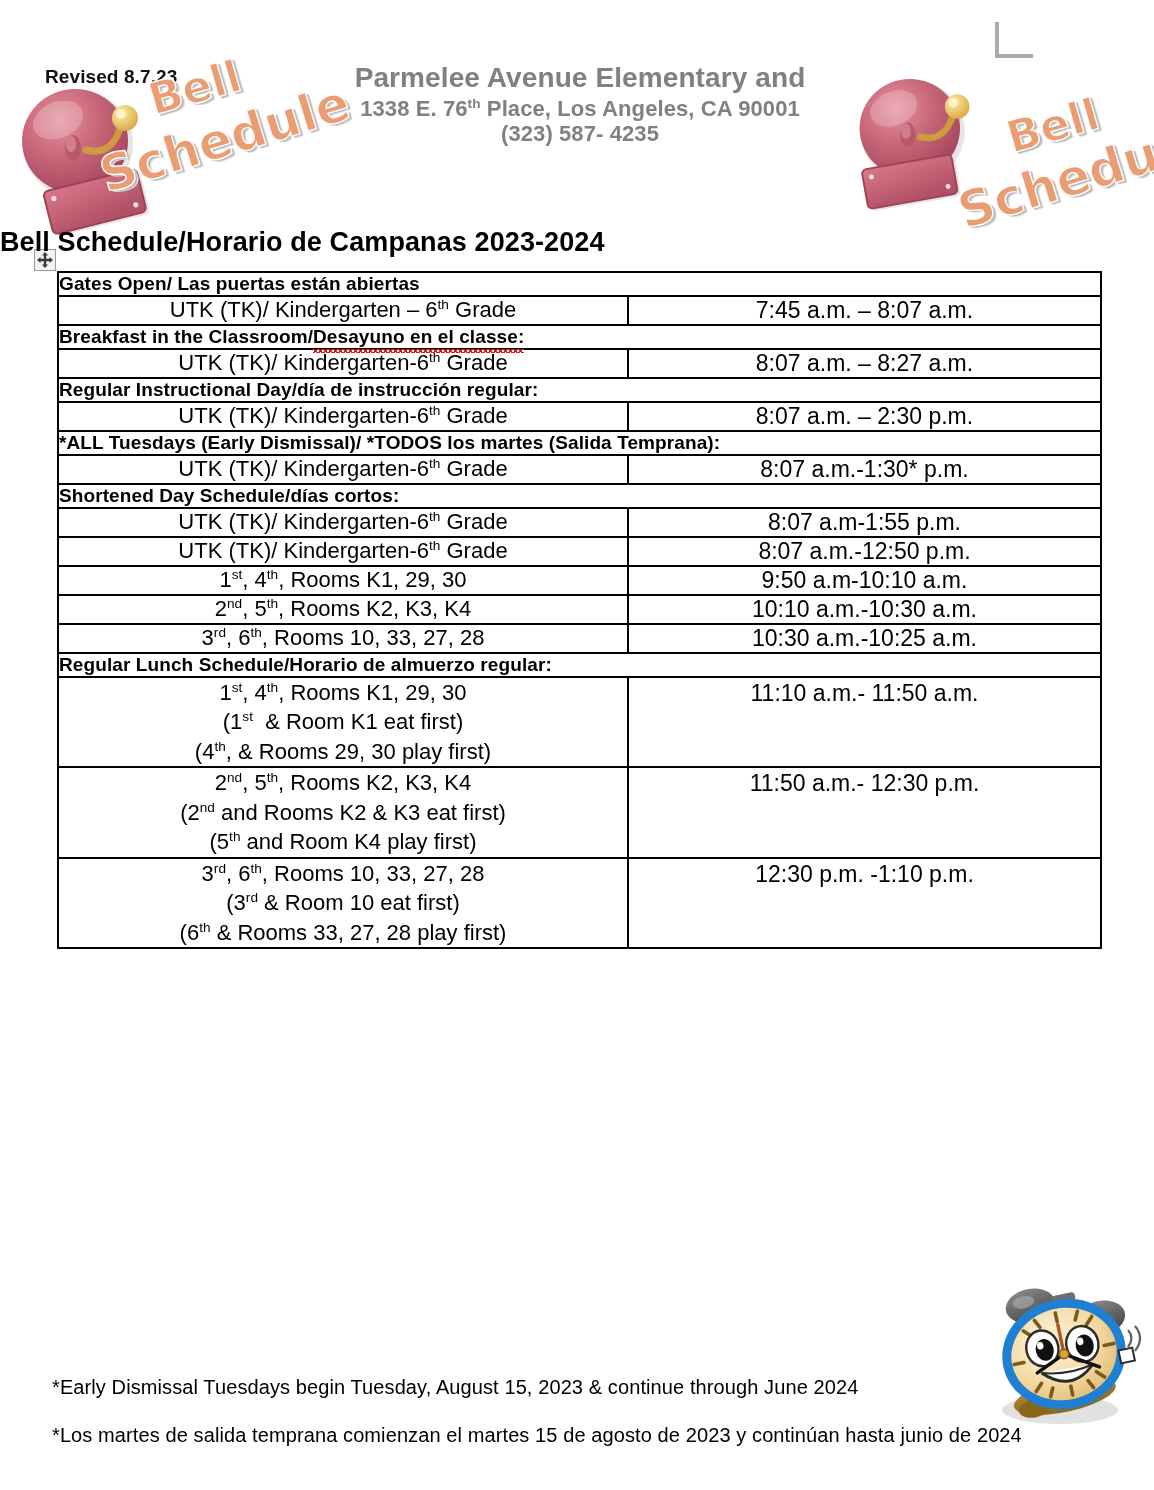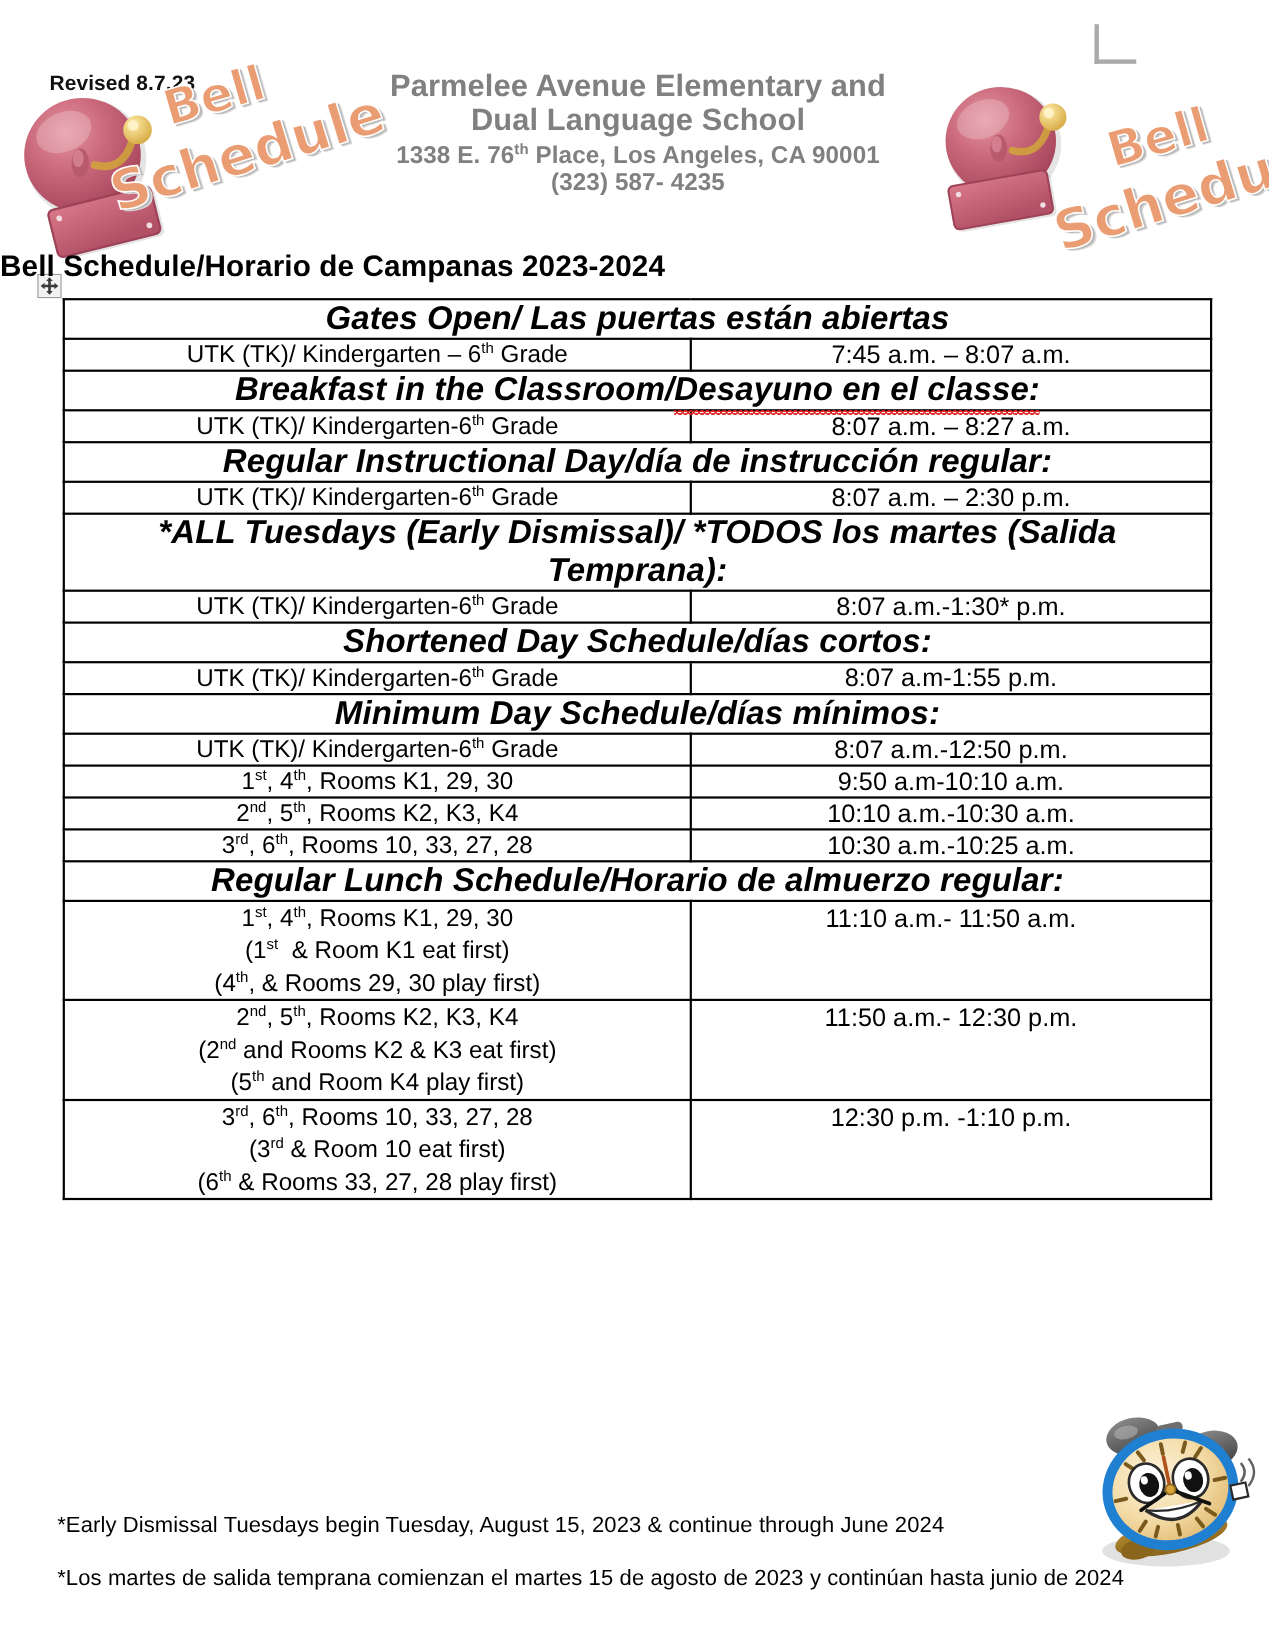--- a/index.html
+++ b/index.html
@@ -128,26 +128,25 @@
     width: 1043px;
     border-collapse: collapse;
     table-layout: fixed;
   }
   #schedule-table td {
     border: 2.2px solid #000;
     padding: 0;
     vertical-align: top;
   }
   td.sec {
-    text-align: center;
-    font-size: 30px;
+    text-align: left;
+    font-size: 19px;
     font-weight: bold;
     padding: 8px 6px 22px 6px;
     letter-spacing: .1px;
-    font-style: italic;
   }
   td.lbl {
     text-align: center;
     font-size: 22px;
     padding: 8px 6px 20px 6px;
     font-weight: 400;
   }
   td.val {
     text-align: center;
     font-size: 23px;
@@ -305,21 +304,20 @@
       <circle cx="22" cy="104" r="2.6" fill="#f1dde1"></circle>
       <circle cx="100" cy="128" r="2.6" fill="#f1dde1"></circle>
     </g>
   </svg>
   <div class="wa wa-bell">Bell</div>
   <div class="wa wa-sched">Schedule</div>
 </div>
 
 <div id="school-header">
   <div class="ln1">Parmelee Avenue Elementary and</div>
-  <div class="ln2">Dual Language School</div>
   <div class="ln3"><span>1338 E. 76</span><sup>th</sup><span> Place, Los Angeles, CA 90001</span></div>
   <div class="ln4">(323) 587- 4235</div>
 </div>
 
 <div id="doc-title">Bell Schedule/Horario de Campanas 2023-2024</div>
 
 <table id="schedule-table">
   <colgroup>
       <col style="width:570px">
       <col style="width:473px">
@@ -352,23 +350,20 @@
       <tr>
         <td class="lbl">UTK (TK)/ Kindergarten-6<sup>th</sup> Grade</td>
         <td class="val">8:07 a.m.-1:30* p.m.</td>
       </tr>
       <tr>
         <td class="sec" colspan="2">Shortened Day Schedule/días cortos:</td>
       </tr>
       <tr>
         <td class="lbl">UTK (TK)/ Kindergarten-6<sup>th</sup> Grade</td>
         <td class="val">8:07 a.m-1:55 p.m.</td>
-      </tr>
-      <tr>
-        <td class="sec" colspan="2">Minimum Day Schedule/días mínimos:</td>
       </tr>
       <tr>
         <td class="lbl">UTK (TK)/ Kindergarten-6<sup>th</sup> Grade</td>
         <td class="val">8:07 a.m.-12:50 p.m.</td>
       </tr>
       <tr>
         <td class="lbl tight">1<sup>st</sup>, 4<sup>th</sup>, Rooms K1, 29, 30</td>
         <td class="val tight">9:50 a.m-10:10 a.m.</td>
       </tr>
       <tr>

